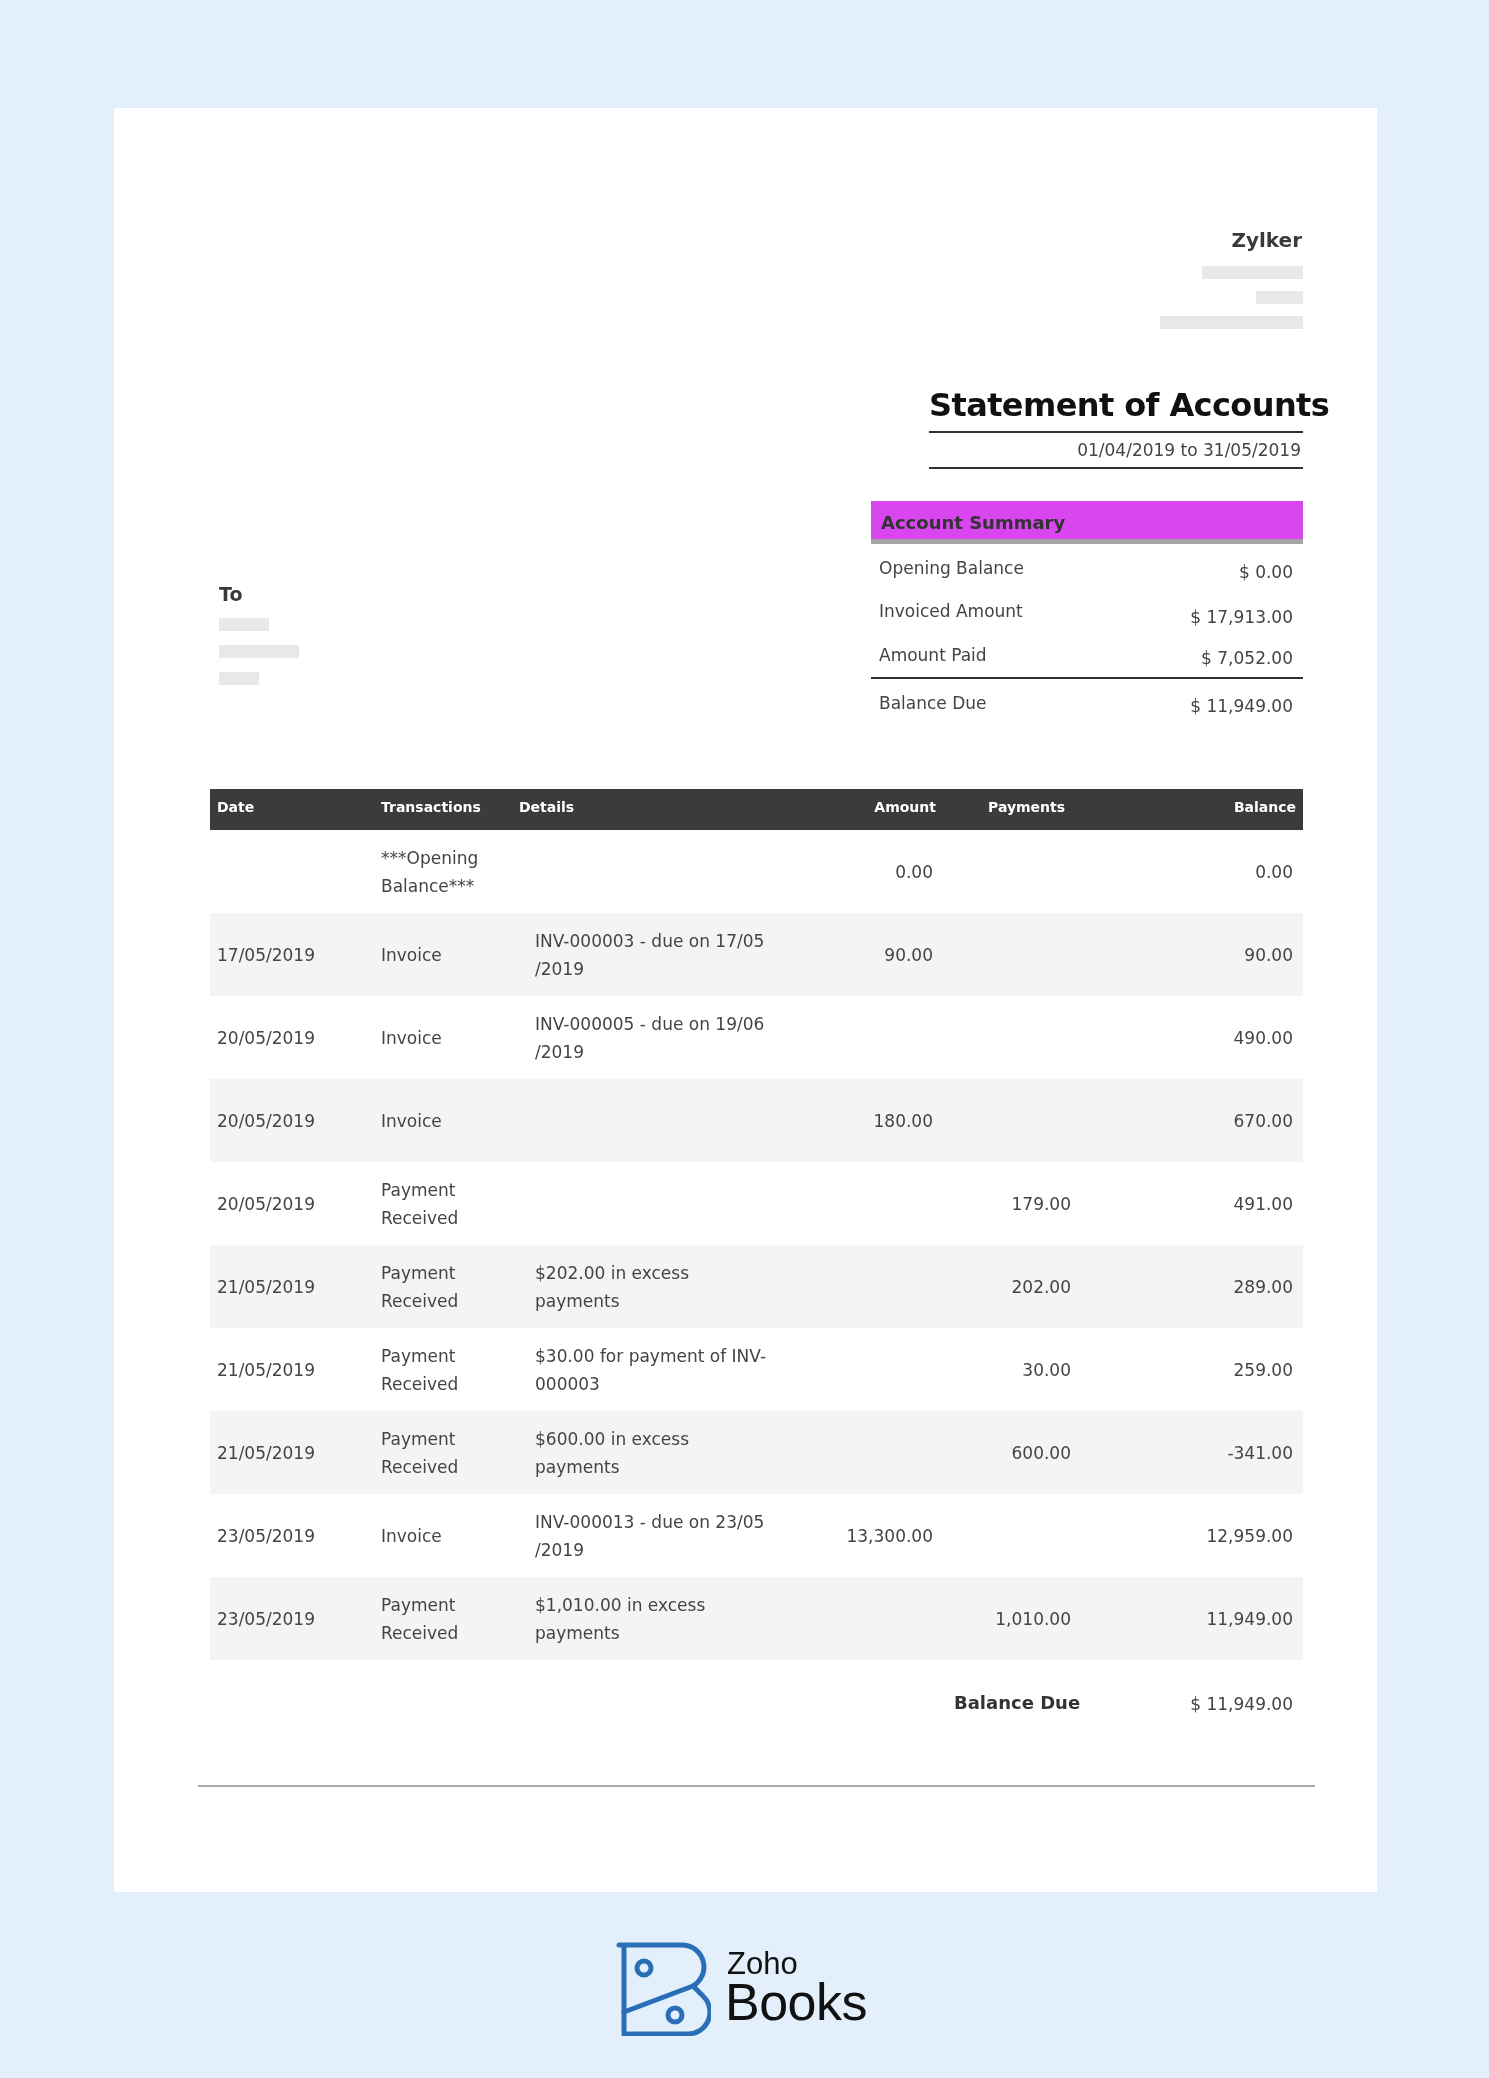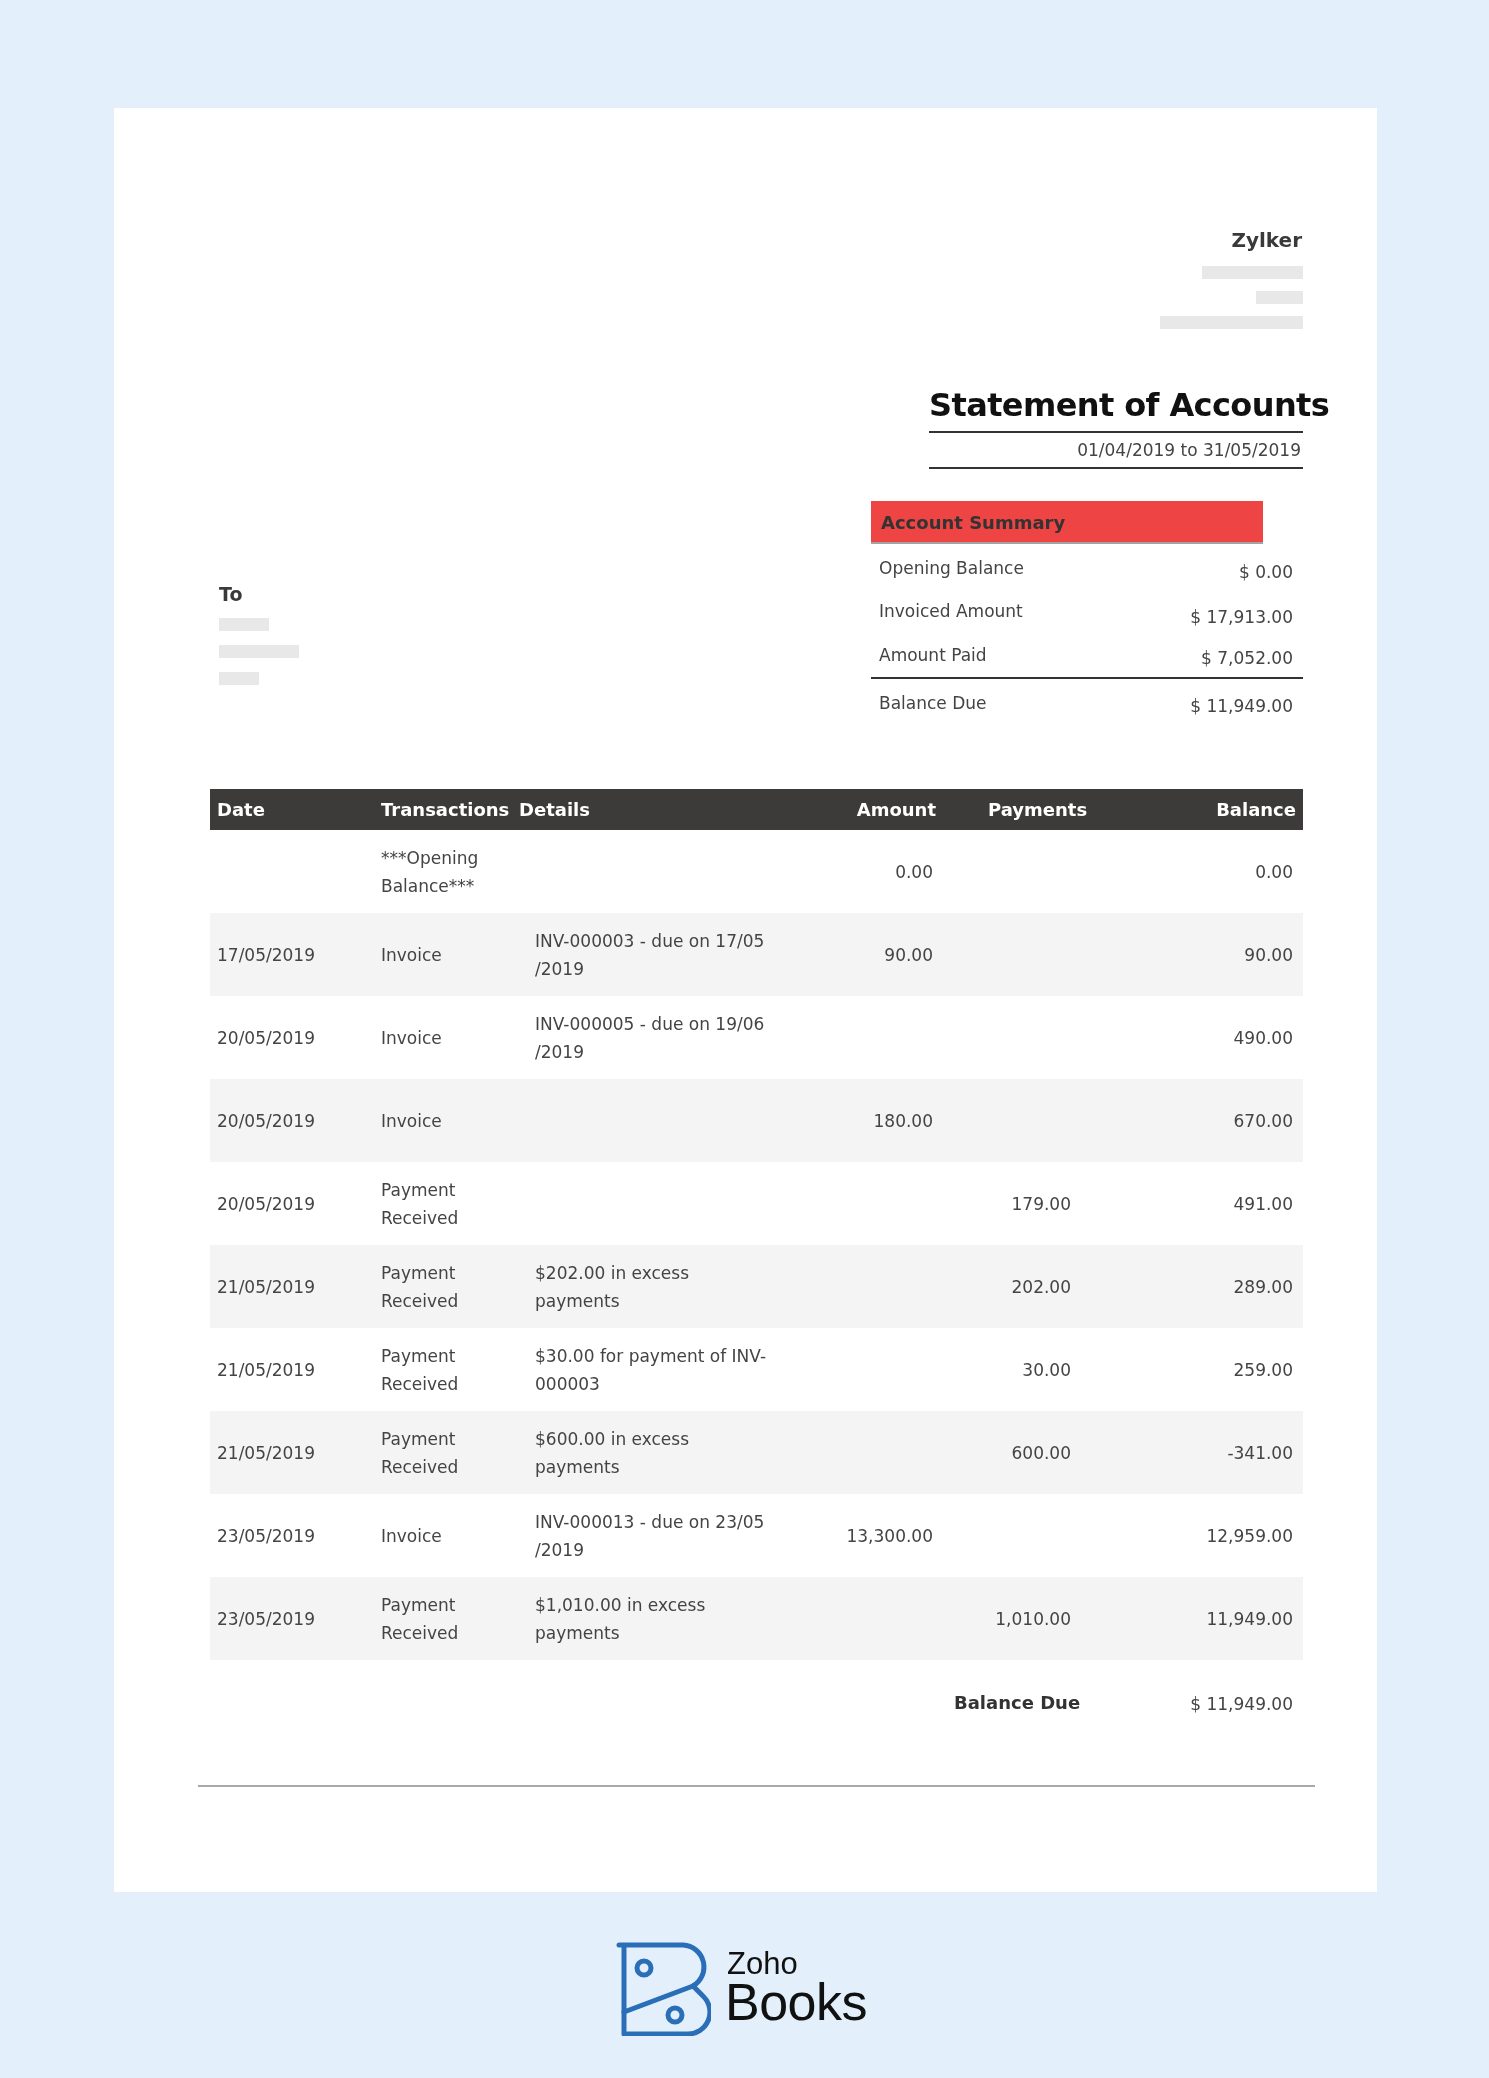--- a/index.html
+++ b/index.html
@@ -32,40 +32,40 @@
       font-size: 32px; font-weight: bold; color: #111;
       text-align: right; white-space: nowrap; letter-spacing: -0.6px;
     }
     .rule { position: absolute; background: #333; height: 2px; }
     .doc-period {
       left: 929px; top: 440px; width: 372px;
       font-size: 17px; color: #444; text-align: right;
     }
 
     .summary-head {
-      position: absolute; left: 871px; top: 501px; width: 392px; height: 43px;
-      background: #ef4444; border-bottom: 2px solid #a3a3a3;
+      position: absolute; left: 871px; top: 501px; width: 432px; height: 43px;
+      background: #d946ef; border-bottom: 5px solid #a3a3a3;
     }
     .summary-head span {
       position: absolute; left: 10px; top: 11px;
       font-size: 18px; font-weight: bold; color: #333;
     }
     .sum-label { position: absolute; left: 879px; font-size: 17px; color: #444; }
     .sum-value { position: absolute; right: 196px; font-size: 17px; color: #444; text-align: right; }
 
     .to-label {
       left: 219px; top: 583px; font-size: 19px; font-weight: bold; color: #3a3a3a;
     }
 
     .tbl {
       position: absolute; left: 210px; top: 789px; width: 1093px;
     }
     .thead {
       height: 41px; background: #3c3b39; position: relative;
-      color: #ffffff; font-weight: bold; font-size: 18px;
+      color: #ffffff; font-weight: bold; font-size: 14px;
     }
     .thead .c { position: absolute; top: 10px; white-space: nowrap; }
     .trow {
       height: 83px; position: relative; font-size: 17px; color: #444;
     }
     .trow.shaded { background: #f4f4f4; }
     .trow .c {
       position: absolute; top: 0; height: 83px;
       display: flex; align-items: center; line-height: 28px;
     }

